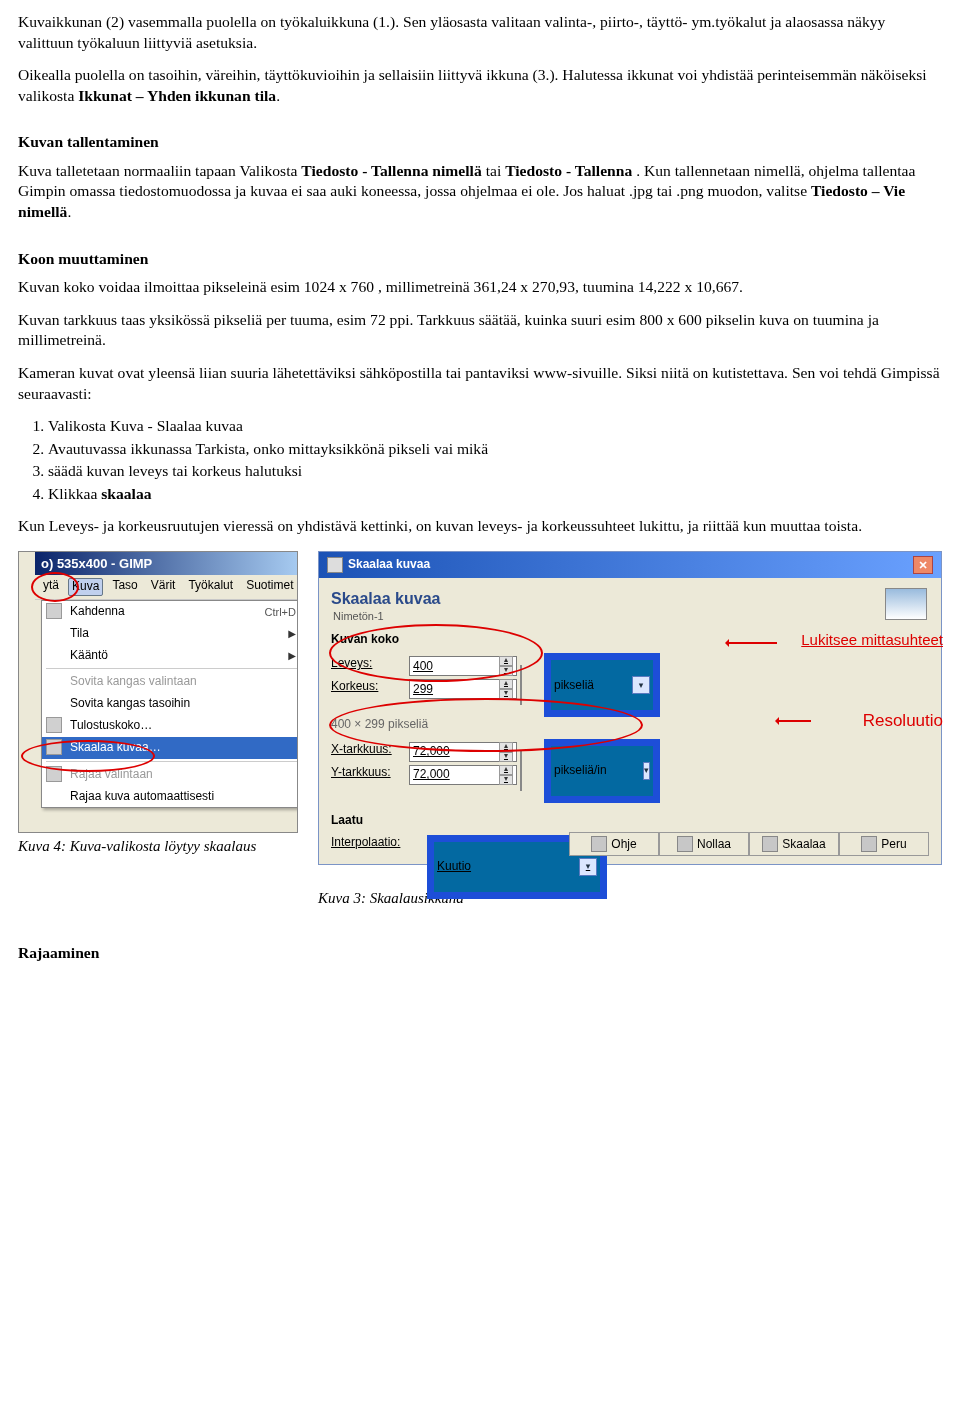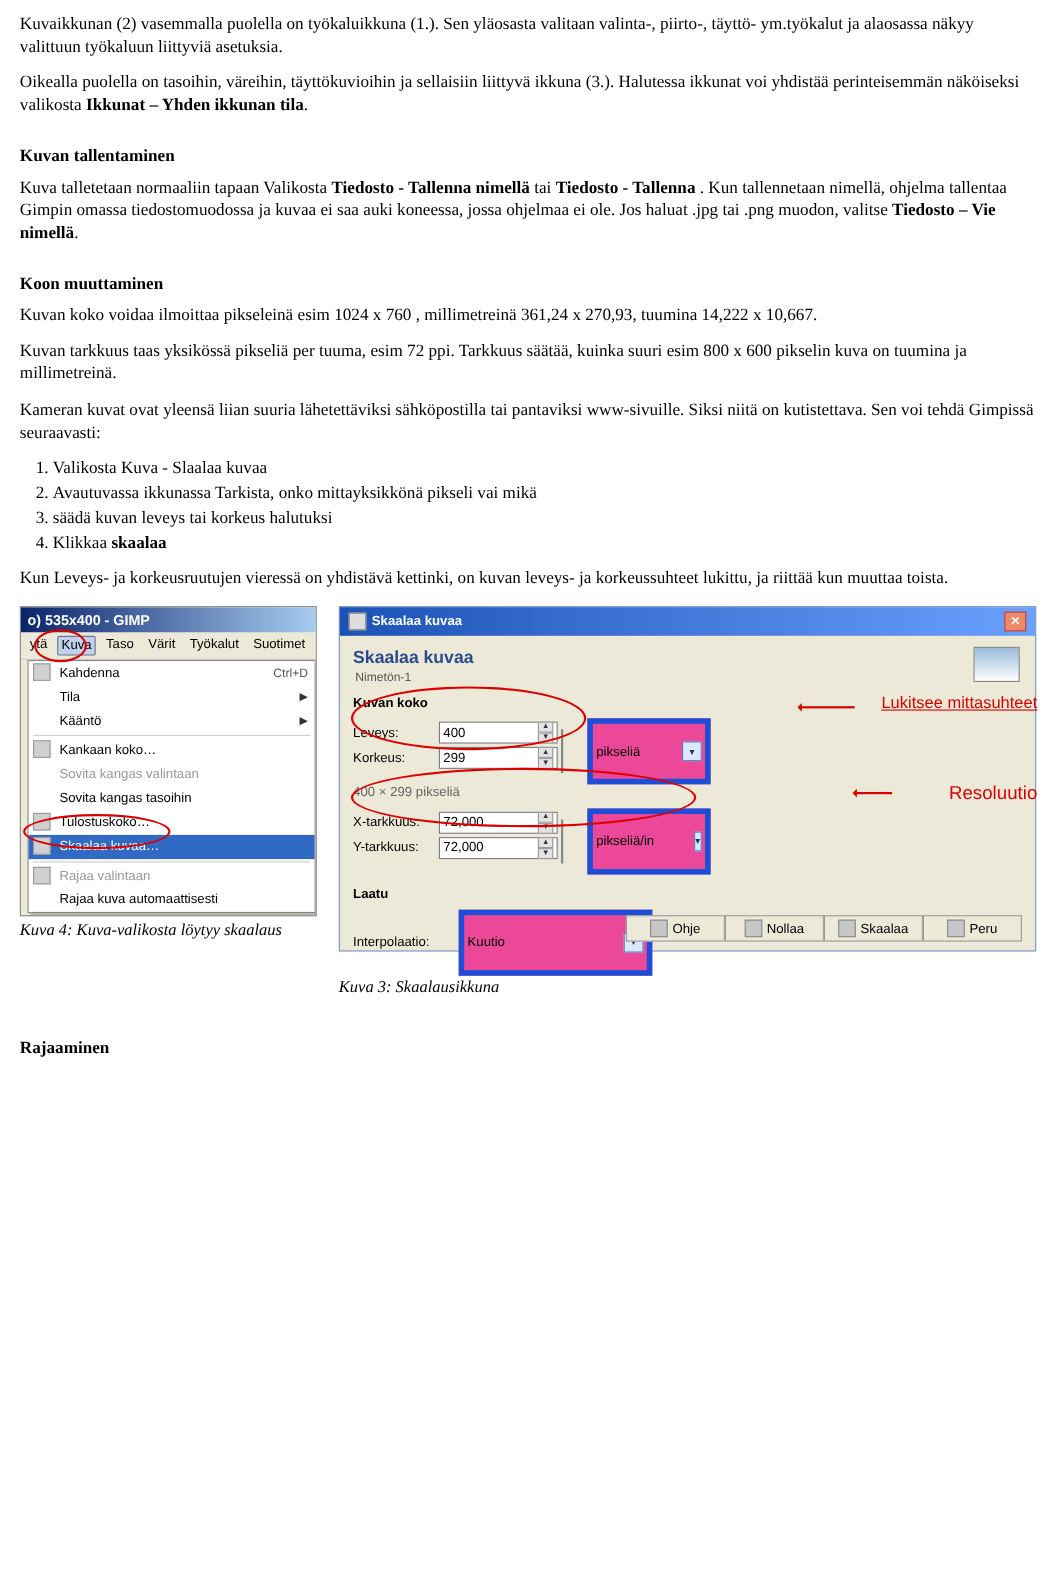--- a/index.html
+++ b/index.html
@@ -26,20 +26,21 @@
   
   .gimp-window {
     background: #ece9d8;
     border: 1px solid #888;
     font-family: Tahoma, Arial, sans-serif;
     font-size: 12px;
     color: #000;
     position: relative;
     height: 280px;
     overflow: hidden;
+    padding-left: 16px;
   }
   .gimp-titlebar {
     background: linear-gradient(to right, #0a246a, #a6caf0);
     color: #fff;
     font-weight: bold;
     padding: 3px 6px;
     font-size: 13px;
   }
   .menubar {
     background: #ece9d8;
@@ -125,31 +126,31 @@
   .dlg-body { padding: 10px 12px 4px 12px; }
   .dlg-head { font-size: 16px; font-weight: bold; color: #2a4a8a; }
   .dlg-sub { font-size: 11px; color: #555; margin-bottom: 8px; margin-left: 2px; }
   .dlg-thumb {
     position:absolute; right:14px; top:36px;
     width:40px; height:30px;
     background: linear-gradient(#9bd, #fff);
     border:1px solid #888;
   }
   .dlg-section-lbl { font-weight: bold; margin: 4px 0 6px 0; }
-  .row { display: flex; align-items: center; gap: 6px; margin: 3px 0; }
+  .row { display: flex; gap: 6px; margin: 3px 0; text-decoration: underline; }
   .row label { width: 72px; }
   .spin { width: 100px; height: 18px; border: 1px solid #7a7a7a; background: #fff; padding: 0 3px; display: flex; align-items: center; justify-content: space-between; font-size: 12px; }
   .spin .sb {
     width:14px; display:flex; flex-direction:column; line-height:6px;
     font-size:8px; color:#333;
   }
   .spin .sb span { height:8px; background:#e3e3e3; border:1px solid #999; text-align:center; }
   .combo {
-    width: 96px; height: 18px; border: 5px solid #1d4ed8;
-    background: #ec4899; display: flex; align-items: center; justify-content: space-between;
+    width: 96px; height: 18px; border: 7px solid #1d4ed8;
+    background: #0369a1; display: flex; align-items: center; justify-content: space-between;
     padding: 16px 3px; font-size: 12px;
   }
   .combo .cd {
     width: 16px; height: 16px;
     background: #dbe7ff; border: 1px solid #5a7abf;
     display:flex;align-items:center;justify-content:center;
     font-size: 9px; color: #234;
   }
   .chain {
     width: 14px; height: 40px;
@@ -248,24 +249,20 @@
         </div>
         <div class="item">
           <span>Tila</span>
           <span class="arrow">▶</span>
         </div>
         <div class="item">
           <span>Kääntö</span>
           <span class="arrow">▶</span>
         </div>
         <div class="sep"></div>
-        <div class="item">
-          <span class="ico"></span>
-          <span>Kankaan koko…</span>
-        </div>
         <div class="item disabled">
           <span>Sovita kangas valintaan</span>
         </div>
         <div class="item">
           <span>Sovita kangas tasoihin</span>
         </div>
         <div class="item">
           <span class="ico"></span>
           <span>Tulostuskoko…</span>
         </div>

